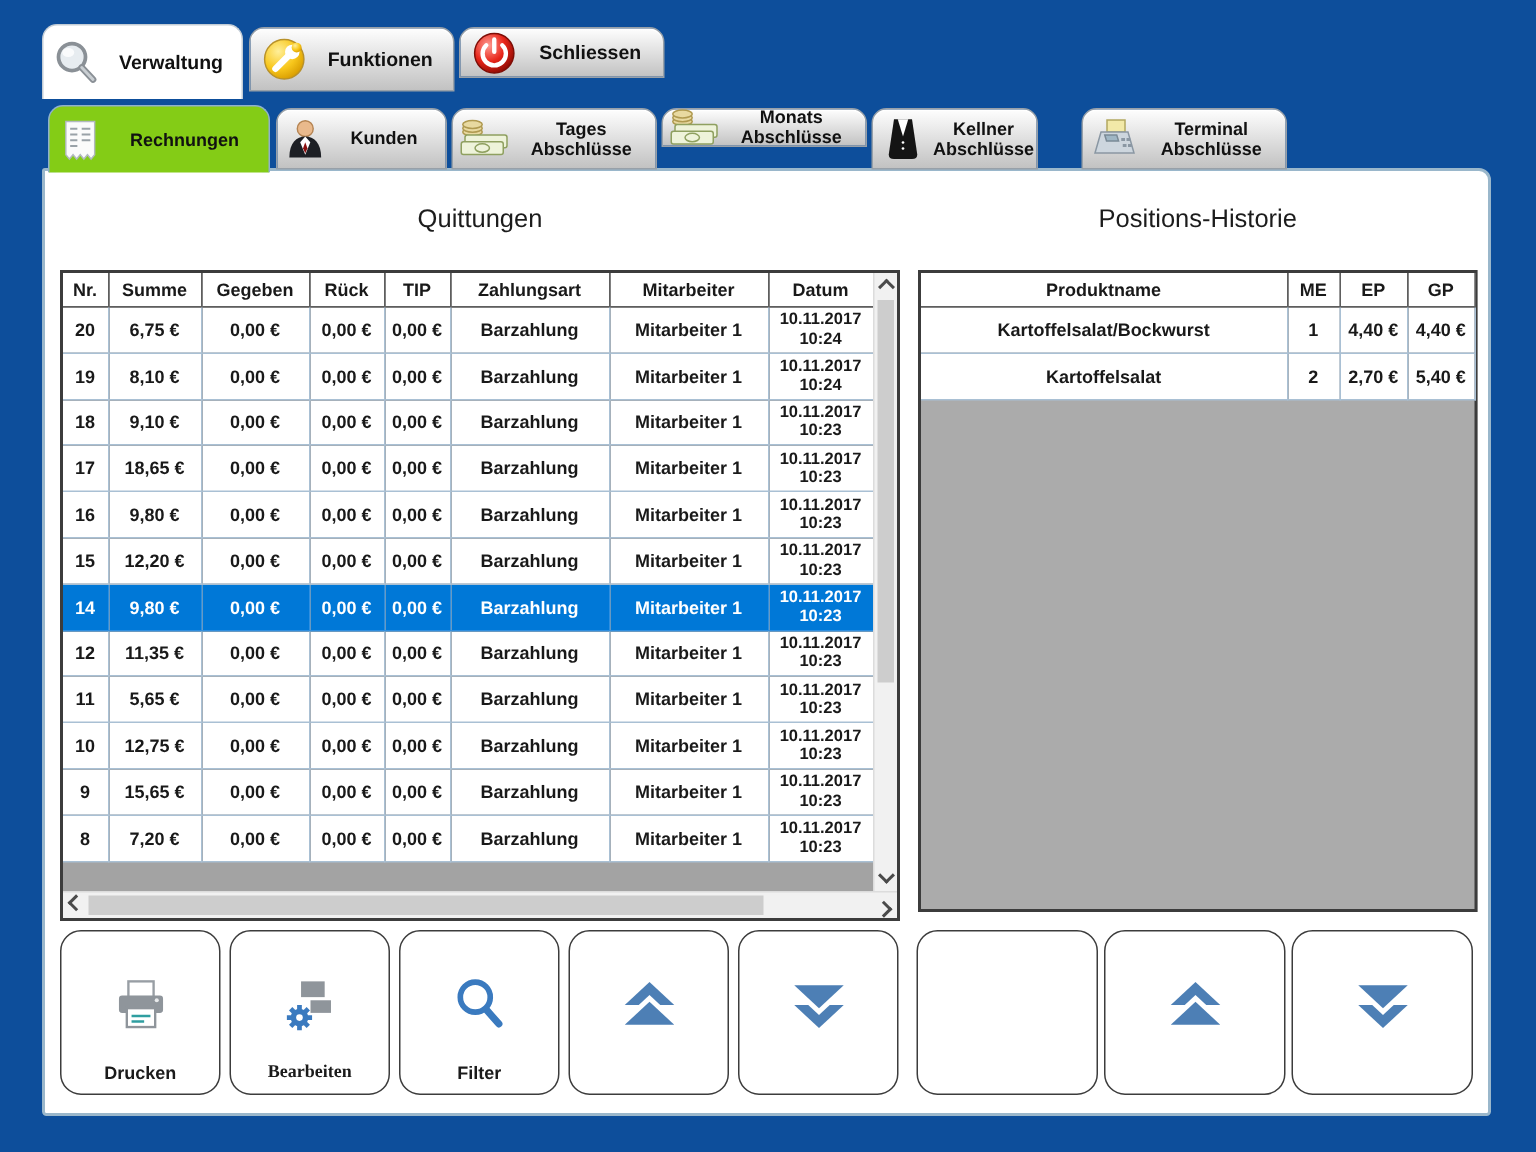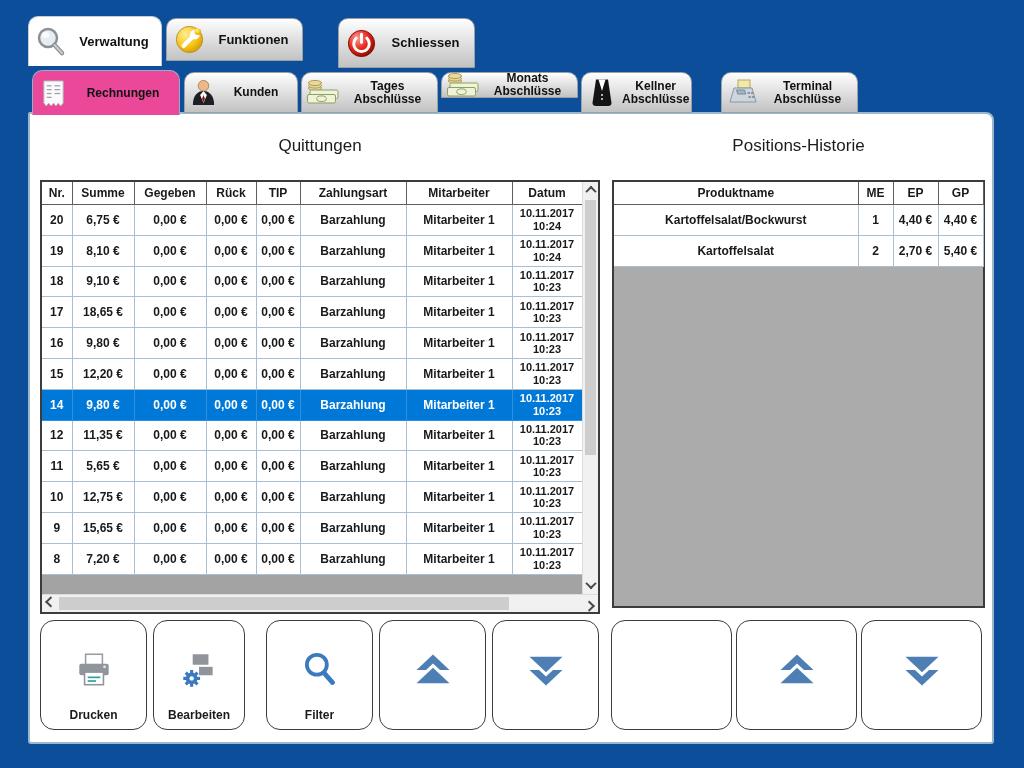--- a/index.html
+++ b/index.html
@@ -12,21 +12,21 @@
 
   
   .tab{position:absolute;box-sizing:border-box;display:flex;align-items:center;
     border-radius:10px 10px 0 0;cursor:default;}
   .tab .tab-icon{flex:0 0 auto;display:flex;align-items:center;justify-content:center;}
   .tab .tab-label{flex:1 1 auto;text-align:center;font-weight:bold;color:#111;
     font-size:13px;line-height:14px;padding-right:6px;}
   .tab.inactive{background:linear-gradient(#fefefe,#e3e3e3 45%,#c2c2c2);
     border:1px solid #98a0a8;box-shadow:inset 0 1px 0 #fff;}
   .tab.active1{background:#fff;border:1px solid #c3cdd6;border-bottom:none;z-index:2;}
-  .tab.active2{background:#ec4899;border:1px solid #8fb0cc;border-bottom:none;z-index:5;}
+  .tab.active2{background:#84cc16;border:1px solid #8fb0cc;border-bottom:none;z-index:5;}
   .row2 .tab-label{font-size:12px;line-height:13px;}
 
   
   .section-title{position:absolute;text-align:center;font-size:17px;color:#1c1c1c;}
 
   
   .gridbox{position:absolute;box-sizing:border-box;border:2px solid #3c3c3c;background:#a3a3a3;}
   table.grid{border-collapse:collapse;table-layout:fixed;width:100%;}
   table.grid td{padding:0;text-align:center;vertical-align:middle;
     font-size:12px;font-weight:bold;color:#191919;overflow:hidden;white-space:nowrap;}
@@ -88,21 +88,21 @@
         </defs>
       <circle cx="17" cy="17" r="13.5" fill="url(#yg)" stroke="#b8912a"></circle>
       <line x1="11" y1="23.5" x2="20" y2="14.5" stroke="#fff" stroke-width="4.5" stroke-linecap="round"></line>
       <circle cx="22.5" cy="12" r="5" fill="#fff"></circle>
       <circle cx="25.5" cy="9" r="3.4" fill="url(#yg)"></circle>
     </svg>
   </span>
   <span class="tab-label">Funktionen</span>
 </div>
 
-<div class="tab inactive" style="left:306px;top:18px;width:137px;height:50px;margin-left:32px;">
+<div class="tab inactive" style="left:306px;top:18px;width:137px;height:34px;">
   <span class="tab-icon" style="width:44px;">
     <svg width="33" height="33" viewBox="0 0 34 34">
       <defs>
           <radialGradient id="rg" cx="35%" cy="30%" r="75%">
         <stop offset="0%" stop-color="#ff9d94"></stop>
             <stop offset="55%" stop-color="#e8261a"></stop>
             <stop offset="100%" stop-color="#8f0a02"></stop>
       </radialGradient>
         </defs>
       <circle cx="17" cy="17" r="13.5" fill="url(#rg)" stroke="#7e0d06"></circle>
@@ -450,21 +450,21 @@
           <rect x="12" y="5" width="16" height="10" fill="#fff" stroke="#989ea4" stroke-width="1.5"></rect>
           <rect x="6" y="14" width="28" height="11" rx="2" fill="#8f959b"></rect>
           <circle cx="30" cy="17" r="1.3" fill="#e8eaec"></circle>
           <rect x="11" y="22" width="18" height="12" fill="#fff" stroke="#8f959b" stroke-width="1.5"></rect>
           <line x1="14" y1="27" x2="26" y2="27" stroke="#2f9ea0" stroke-width="1.6"></line>
           <line x1="14" y1="30.5" x2="22" y2="30.5" stroke="#2f9ea0" stroke-width="1.6"></line>
         </svg>
       </div>
       <div class="blabel">Drucken</div>
     </div>
-    <div class="big-btn" style="left: 153px; width: 92px;">
+    <div class="big-btn" style="left: 153px; width: 107px; font-family: Liberation Serif, serif;">
       <div class="bicon">
         <svg width="42" height="42" viewBox="0 0 40 40">
           <rect x="14" y="5" width="15" height="10" fill="#8f959b"></rect>
           <rect x="20" y="17" width="13" height="8" fill="#8f959b"></rect>
           <g fill="#3a7abf">
             <circle cx="13" cy="28" r="5.6"></circle>
           </g>
           <g stroke="#3a7abf" stroke-width="3">
             <line x1="13" y1="20" x2="13" y2="36"></line>
             <line x1="5" y1="28" x2="21" y2="28"></line>

